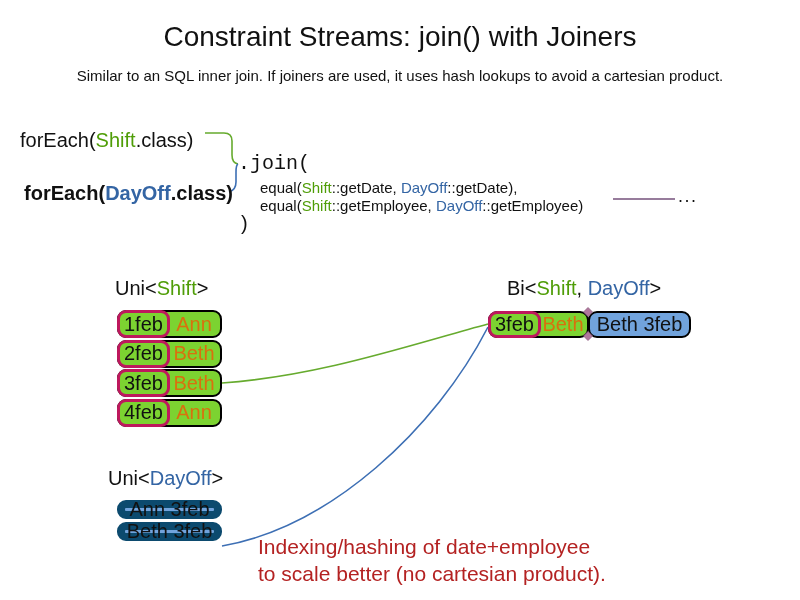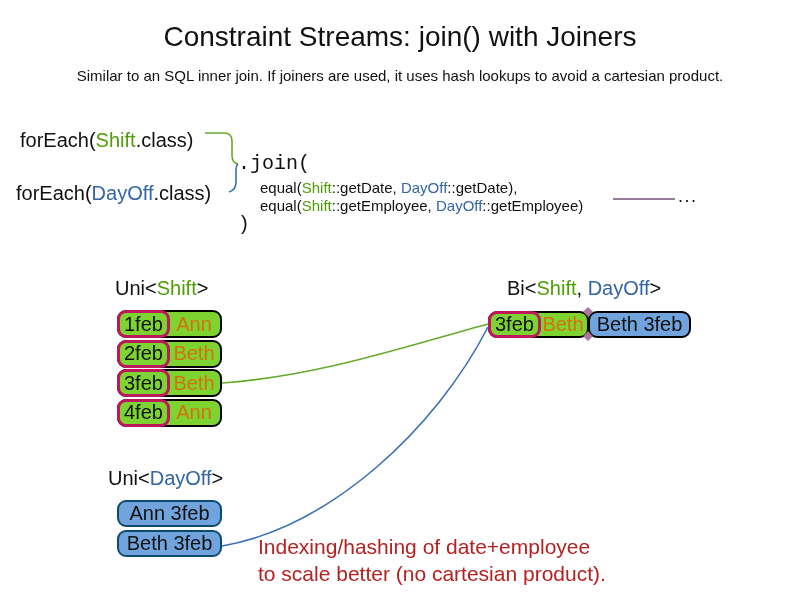--- a/index.html
+++ b/index.html
@@ -12,21 +12,21 @@
   svg.layer{position:absolute;left:0;top:0;pointer-events:none;}
   #svg-under{z-index:1;}
   #svg-over{z-index:3;}
 
   .title{left:0;right:0;top:22px;text-align:center;font-size:28px;line-height:1.1;color:var(--ink,#111);}
   .subtitle{left:0;right:0;top:67px;text-align:center;font-size:15px;color:var(--ink,#111);}
 
   .code-lg{font-size:20px;white-space:nowrap;}
   .code-sm{font-size:15px;white-space:nowrap;}
   .fe1{left:20px;top:129px;}
-  .fe2{left:16px;top:182px;}
+  .fe2{left:24px;top:182px;font-weight:bold;}
   .join-open{left:238px;top:152px;font-family:Liberation Mono, monospace;}
   .eq1{left:260px;top:179px;}
   .eq2{left:260px;top:196.5px;}
   .join-close{left:241px;top:212px;}
   .ellipsis{left:678px;top:186px;font-size:18px;letter-spacing:1.5px;}
 
   .green{color:var(--green-text,#4f9d07);}
   .blue{color:var(--blue-text,#3465a4);}
 
   .label{font-size:20px;white-space:nowrap;}
@@ -49,22 +49,22 @@
   .bi-group{left:488px;top:311px;display:flex;}
   .bi-shift{box-sizing:border-box;width:101px;height:27px;margin-bottom:0;}
   .bi-dayoff{
     box-sizing:border-box;width:103px;height:27px;margin-left:-1px;
     background:var(--blue-fill,#71a3dc);border:2px solid #000;border-radius:9px;
     display:flex;align-items:center;justify-content:center;font-size:20px;color:#111;white-space:nowrap;
   }
 
   .btable{left:117px;top:500px;width:105px;}
   .b-row{
-    box-sizing:border-box;height:27px;margin-bottom:2.5px;
-    background:var(--blue-fill,#71a3dc);border:2px solid #0c4a6e;border-radius:9px;
+    box-sizing:border-box;height:19px;margin-bottom:2.5px;
+    background:var(--blue-fill,#71a3dc);border:8px solid #0c4a6e;border-radius:9px;
     display:flex;align-items:center;justify-content:center;font-size:20px;color:#111;white-space:nowrap;
   }
 
   .note{left:258px;top:533px;font-size:21px;line-height:27px;color:var(--red-text,#b42222);white-space:nowrap;}
 
   .stroke-green{stroke:var(--green-line,#66ab2e);}
   .stroke-blue{stroke:var(--blue-line,#3d6fb4);}
   .stroke-purple{stroke:var(--purple-line,#75507b);}
   path.wire{fill:none;stroke-width:1.6px;}
   .diamond{fill:#b0779c;stroke:#8e5f80;stroke-width:0.8px;}

